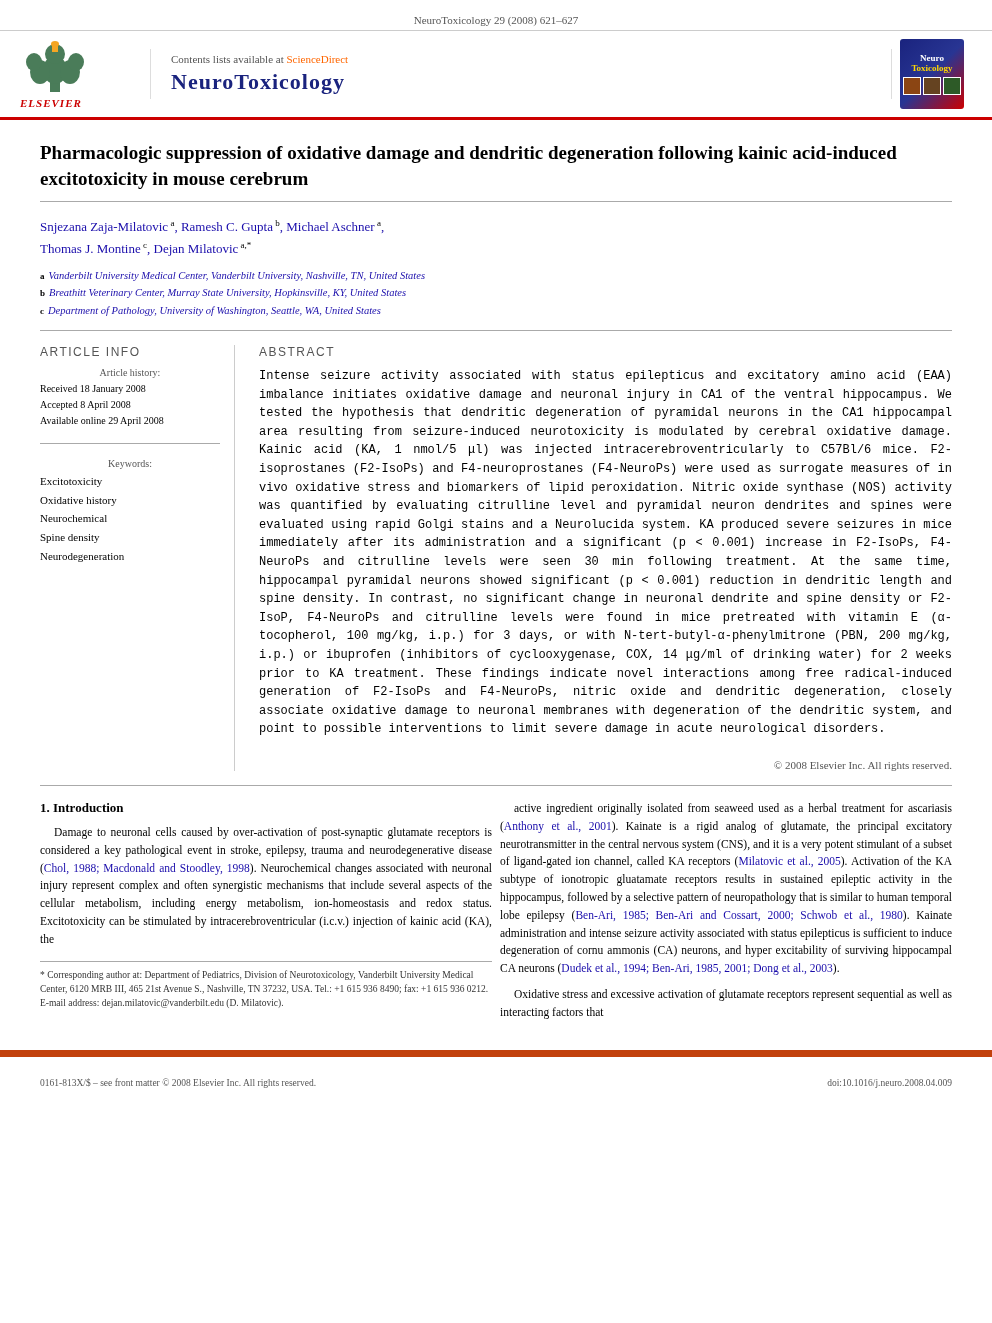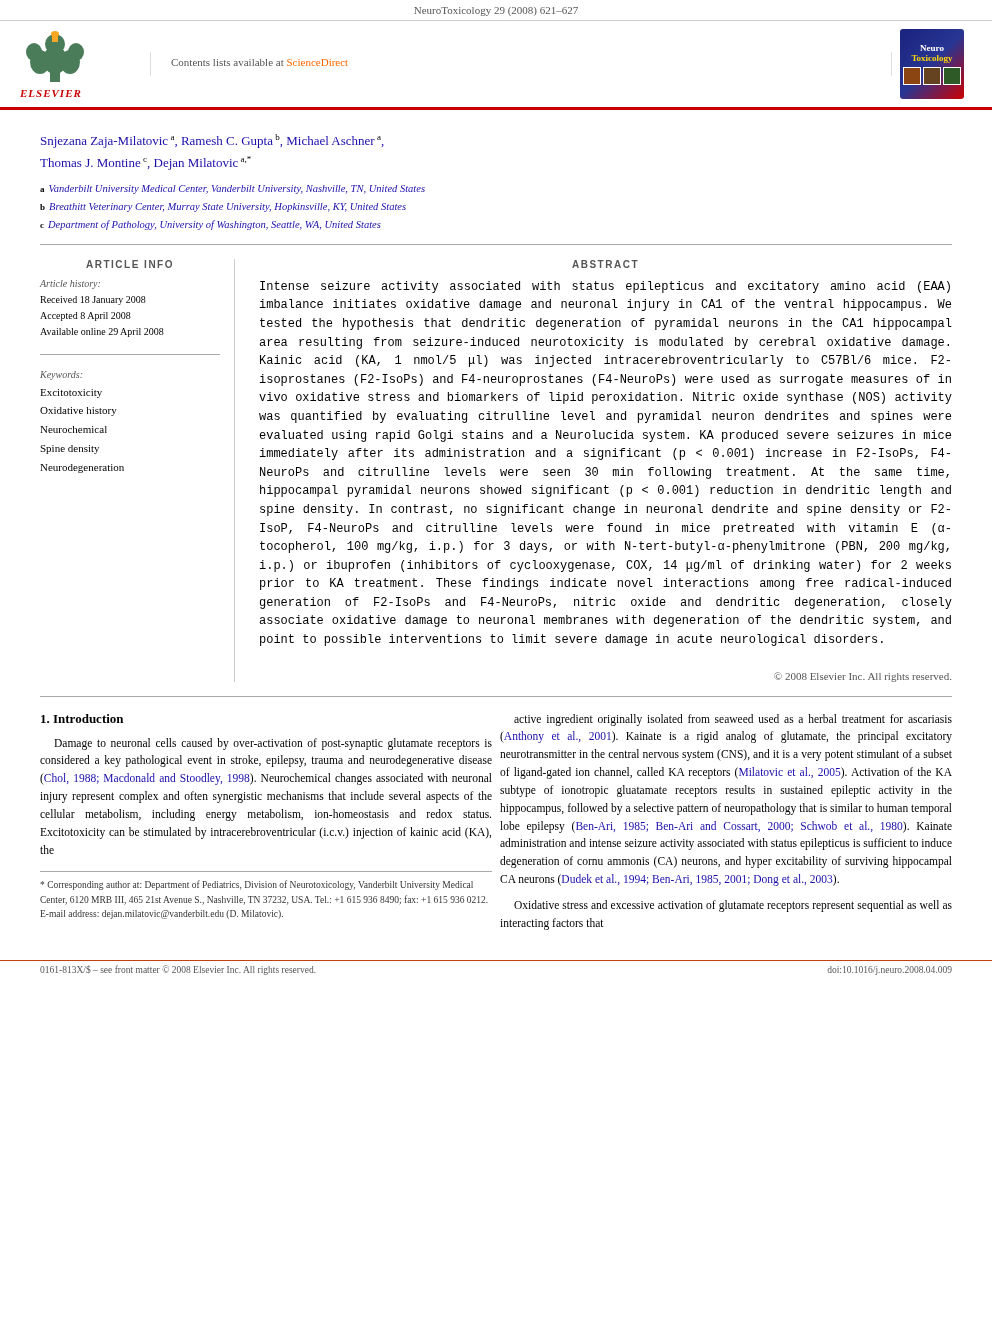--- a/index.html
+++ b/index.html
@@ -10,21 +10,21 @@
       color: #000;
       width: 992px;
       min-height: 1323px;
     }
 
     
     .top-bar {
       text-align: center;
       font-size: 11px;
       color: #555;
-      padding: 4px 0 4px 0;
+      padding: 14px 0 4px 0;
       border-bottom: 1px solid #ccc;
     }
 
     
     .journal-header {
       display: flex;
       align-items: center;
       padding: 8px 20px;
       border-bottom: 3px solid #c00;
     }
@@ -184,37 +184,36 @@
       flex-shrink: 0;
       border-right: 1px solid #ccc;
       padding-right: 14px;
     }
     .right-col {
       flex: 1;
     }
 
     
     .section-label {
-      font-size: 10px;
-      font-weight: bold;
+      font-size: 12px;
+      font-weight: normal;
       letter-spacing: 1.5px;
       text-transform: uppercase;
       color: #555;
       margin-bottom: 8px;
       font-family: Arial, sans-serif;
-      text-align: center;
     }
     .article-history {
       margin-bottom: 10px;
     }
     .history-label {
       font-size: 10px;
-      font-style: italic;
       color: #555;
       margin-bottom: 3px;
+      text-align: center;
     }
     .history-date {
       font-size: 10px;
       color: #000;
       line-height: 1.6;
     }
 
     .keywords-section {
       margin-top: 10px;
     }
@@ -281,22 +280,22 @@
     
     .footnote-area {
       border-top: 1px solid #aaa;
       margin-top: 12px;
       padding-top: 6px;
       font-size: 9.5px;
       color: #333;
       line-height: 1.5;
     }
     .bottom-bar {
-      border-top: 1px solid #c2410c;
-      padding: 4px 40px;
+      border-top: 7px solid #c2410c;
+      padding: 21px 40px;
       font-size: 9.5px;
       color: #555;
       display: flex;
       justify-content: space-between;
     }
   </style>
 </head>
 <body>
 
 <div class="top-bar">
@@ -322,37 +321,39 @@
       </svg>
       <div class="elsevier-text">ELSEVIER</div>
     </div>
   </div>
 
   <div class="journal-header-center">
     <div class="sciencedirect-line">
       <span>Contents lists available at </span>
       <span class="sciencedirect-link">ScienceDirect</span>
     </div>
+    <div class="journal-name">NeuroToxicology</div>
   </div>
 
   <div class="journal-header-right">
     <div class="journal-logo-box">
       <div class="logo-neuro">Neuro</div>
       <div class="logo-tox">Toxicology</div>
       <div class="logo-images">
         <div class="logo-img-box"></div>
         <div class="logo-img-box" style="background:#654321;"></div>
         <div class="logo-img-box" style="background:#2d5a27;"></div>
       </div>
     </div>
   </div>
 </div>
 
 <div class="article-container">
 
+  <div class="article-title">Pharmacologic suppression of oxidative damage and dendritic degeneration following kainic acid-induced excitotoxicity in mouse cerebrum</div>
 
   <div class="authors">
     <span class="author">Snjezana Zaja-Milatovic</span><span class="affil-mark"> a</span>,
     <span class="author">Ramesh C. Gupta</span><span class="affil-mark"> b</span>,
     <span class="author">Michael Aschner</span><span class="affil-mark"> a</span>,<br>
     <span class="author">Thomas J. Montine</span><span class="affil-mark"> c</span>,
     <span class="author">Dejan Milatovic</span><span class="affil-mark"> a,*</span>
   </div>
 
   <div class="affiliations">

